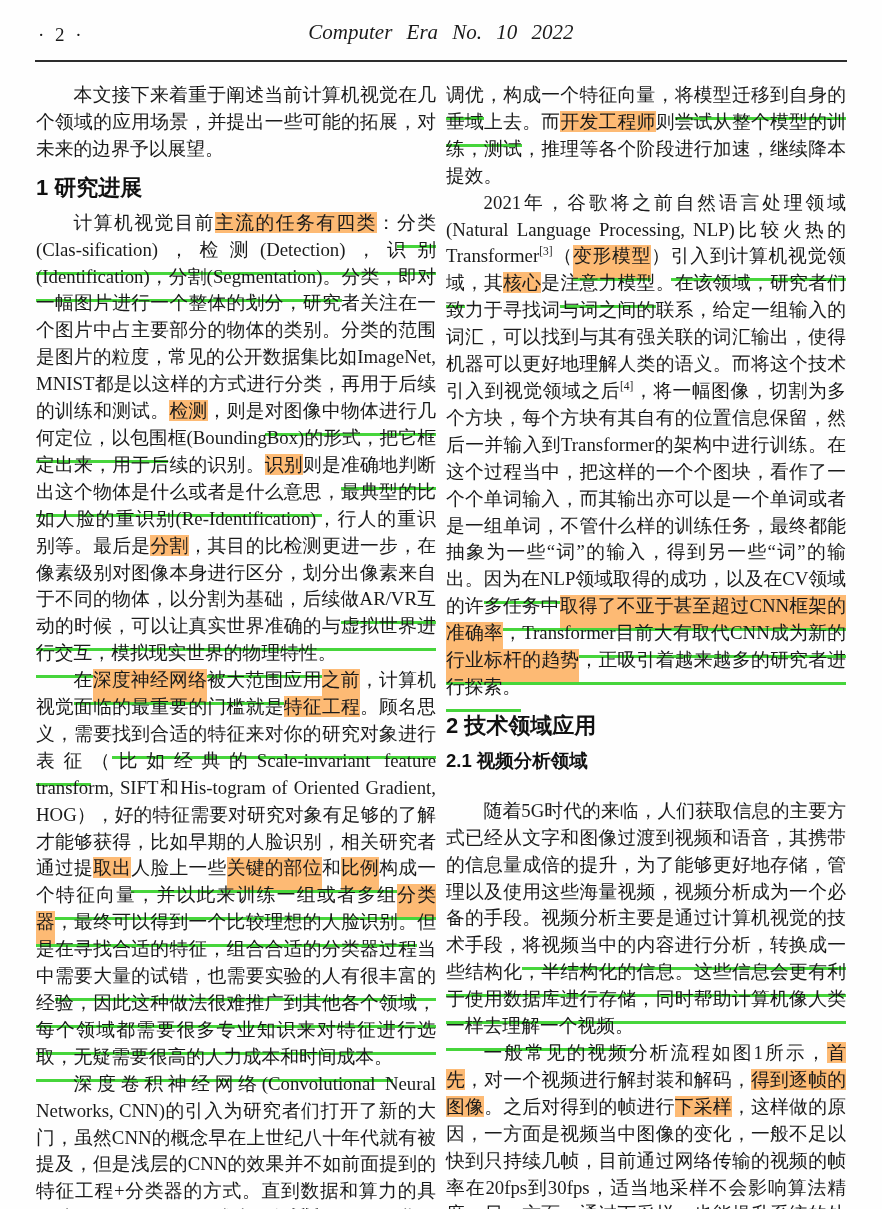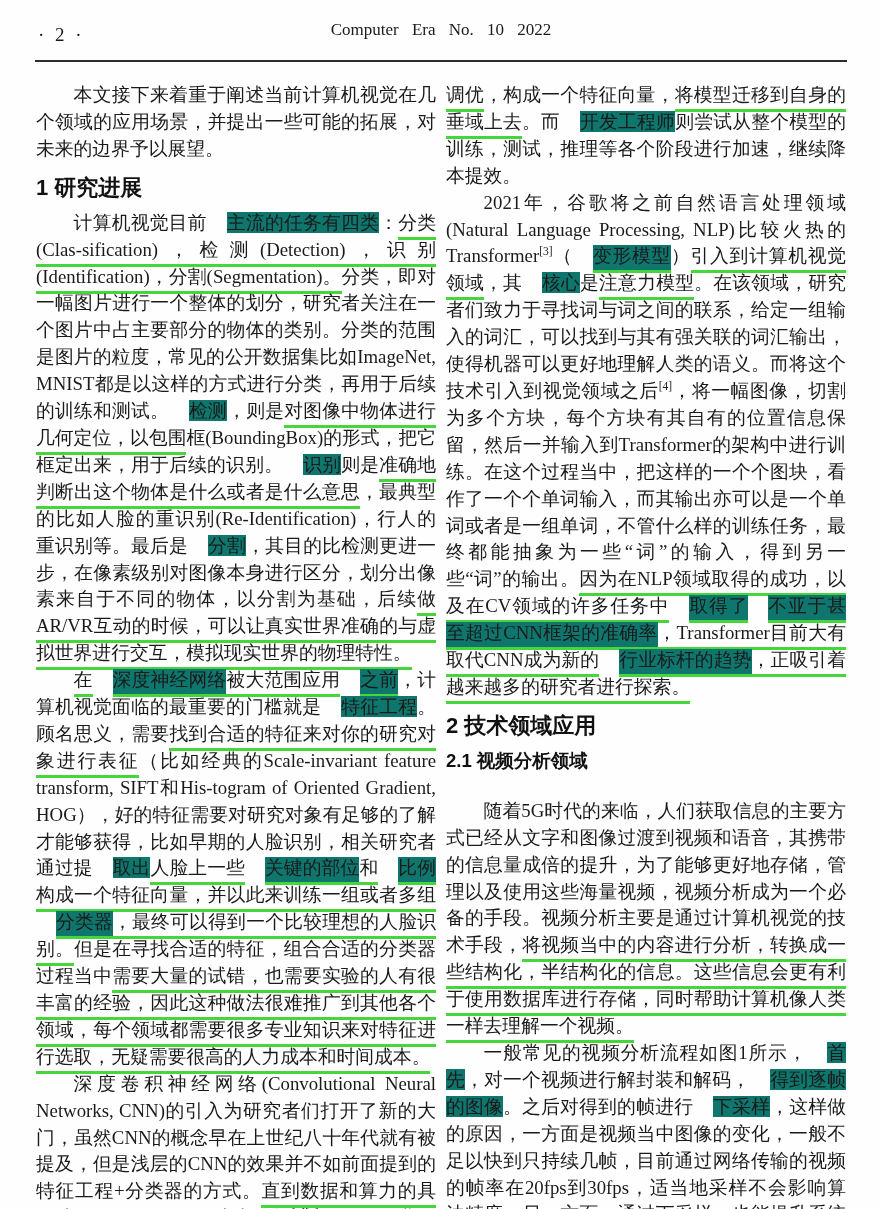--- a/index.html
+++ b/index.html
@@ -5,39 +5,39 @@
 <style>
   html,body{margin:0;padding:0;background:#ffffff;}
   .page{
     width:882px;height:1209px;background:#fefefe;position:relative;
     overflow:hidden;box-sizing:border-box;
     font-family:"Liberation Serif","DejaVu Serif",serif;color:#1a1a1a;
   }
   .page-header{position:relative;height:60px;}
   .page-number{position:absolute;left:38px;top:24px;font-size:19px;letter-spacing:3px;}
   .journal-title{position:absolute;left:50%;transform:translateX(-50%);top:20px;
-    font-size:17px;word-spacing:9px;white-space:nowrap;}
+    font-size:21px;word-spacing:9px;white-space:nowrap;font-style:italic;}
   .header-rule{height:0;border-top:2px solid #2d2d2d;margin:0 35px;}
   .columns{display:flex;gap:10px;padding:20px 36px 0 36px;box-sizing:border-box;}
   .col{flex:1;min-width:0;}
   .col p{
     margin:0;font-size:18.8px;line-height:26.9px;text-align:justify;
     text-indent:2em;word-break:break-word;
   }
   .col p.noindent{text-indent:0;}
   .h1,.h2{
     font-family:"Liberation Sans","DejaVu Sans",sans-serif;font-weight:700;
     font-size:22px;color:#111;margin:12px 0 9px 0;line-height:26px;
   }
   .h3{
     font-family:"Liberation Sans","DejaVu Sans",sans-serif;font-weight:700;
     font-size:18.5px;color:#111;margin:10px 0 25px 0;line-height:24px;
   }
-  .hl{background:#0f766e;margin-left:20px;}
-  .ul{border-bottom:3px solid #46d53b;padding-bottom:4px;}
+  .hl{background:#fdba74;}
+  .ul{border-bottom:3px solid #46d53b;padding-bottom:12px;}
   sup{font-size:11.5px;line-height:0;vertical-align:super;}
 </style>
 </head>
 <body>
 
 <div class="page">
   <div class="page-header">
     <span class="page-number">· 2 ·</span>
     <span class="journal-title">Computer Era No. 10 2022</span>
   </div>

